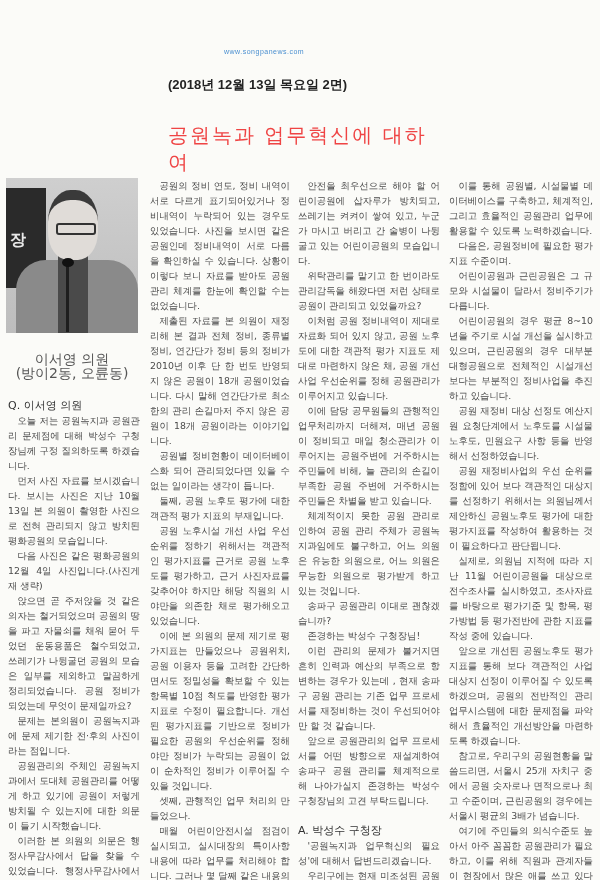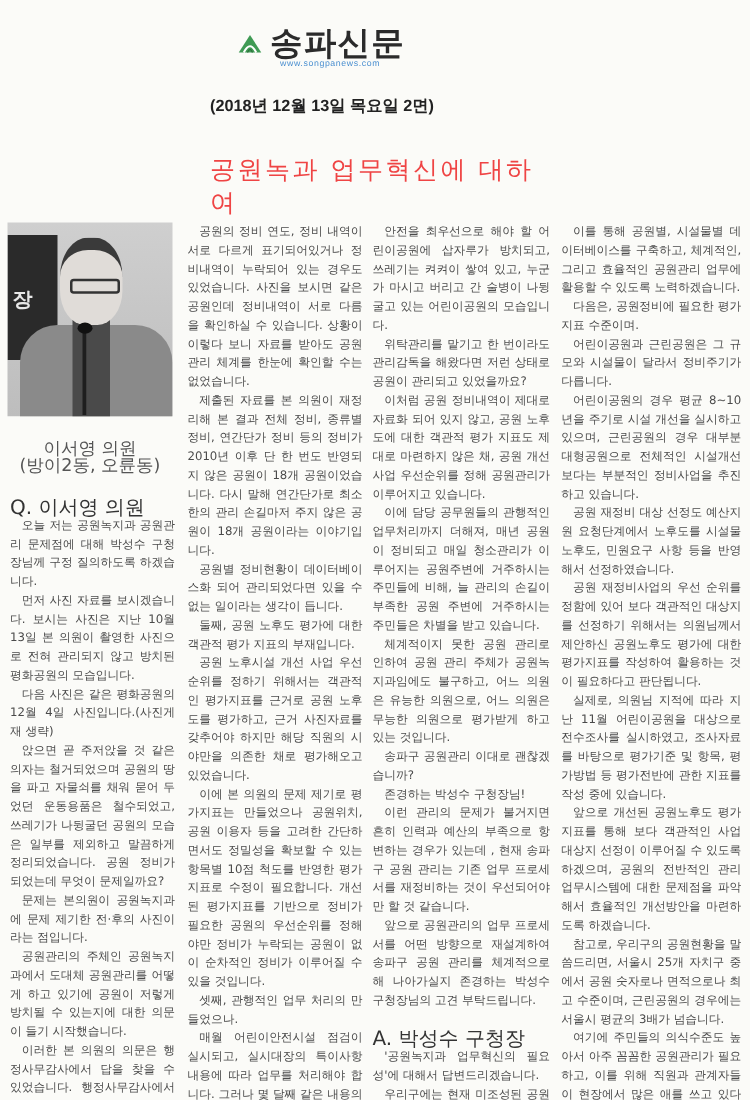--- a/index.html
+++ b/index.html
@@ -80,41 +80,31 @@
     position: absolute; left: 6px; top: 352px; width: 132px; text-align: center;
     font-size: 14px; line-height: 14px; color: #555;
   }
   .column {
     position: absolute; top: 0;
     font-size: 9.4px; line-height: 15px; color: #4a4a4a;
     text-align: justify;
     font-family: "DejaVu Sans", sans-serif;
   }
   .column p { margin: 0; text-indent: 1em; }
-  .column .qa-head { margin-top: 0; text-indent: 0; color: #333; font-size: 16px; }
+  .column .qa-head { margin-top: 0; text-indent: 0; color: #333; font-size: 11px; }
   .column .spacer { height: 15px; }
   #col1 { left: 8px; top: 398px; width: 132px; }
   #col2 { left: 150px; top: 178px; width: 140px; }
   #col3 { left: 298px; top: 178px; width: 142px; }
   #col4 { left: 449px; top: 178px; width: 144px; }
 </style>
 </head>
 <body>
 
 <div class="masthead">
-  <div class="logo-wrap">
-    <div class="logo-mark">
-      <svg width="20" height="18" viewBox="0 0 20 18">
-        <polygon points="1,16 10,2 19,16" fill="#3f9a54"></polygon>
-        <path d="M5,16 Q10,6 15,16" fill="none" stroke="#fff" stroke-width="1.6"></path>
-        <path d="M8,16 Q10,11 12,16" fill="none" stroke="#2d6f3c" stroke-width="1"></path>
-      </svg>
-    </div>
-    <span class="logo-name">송파신문</span>
-  </div>
   <span class="logo-url">www.songpanews.com</span>
 </div>
 
 <div class="dateline">(2018년 12월 13일 목요일 2면)</div>
 <div class="headline">공원녹과 업무혁신에 대하여</div>
 
 <div class="photo">
   <div class="backdrop"></div>
   <span class="backdrop-text">장</span>
   <div class="body"></div>

